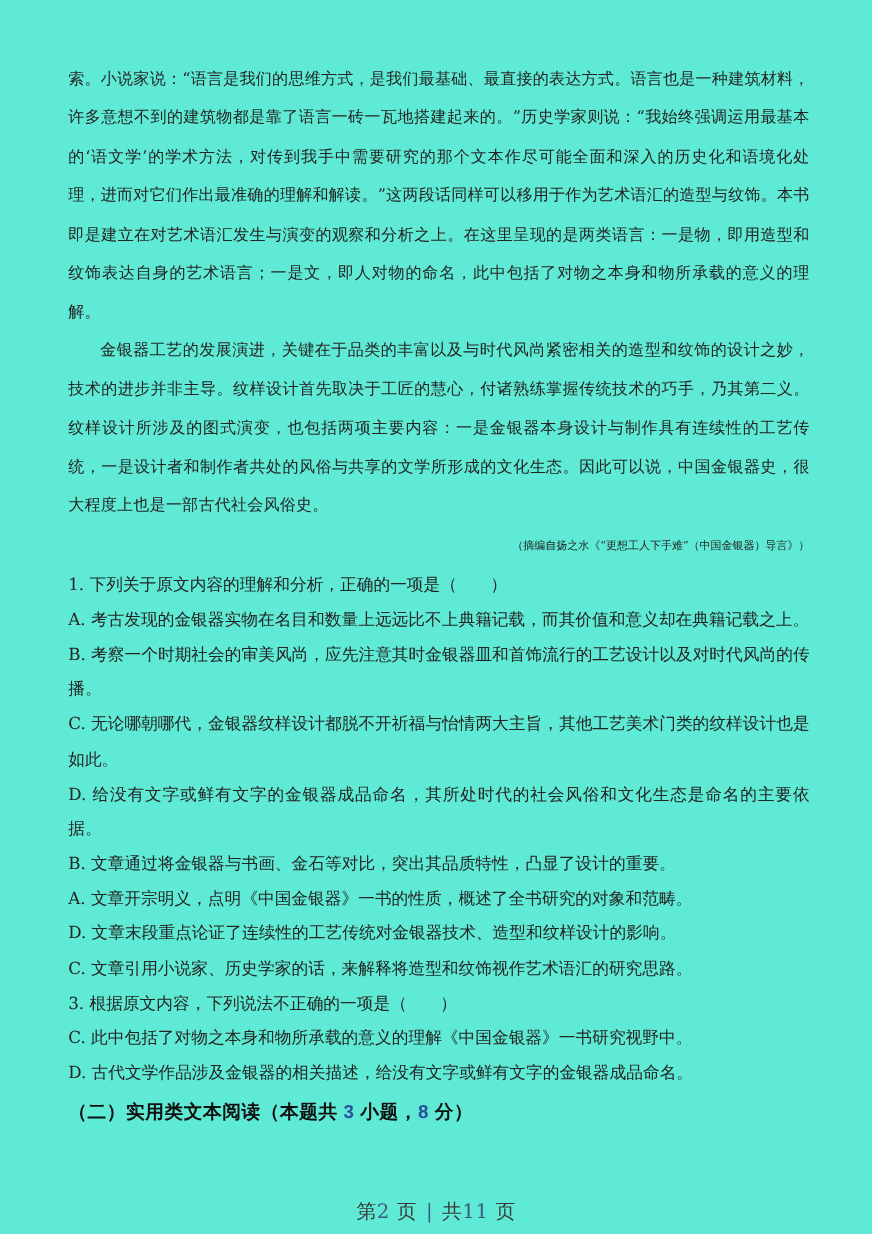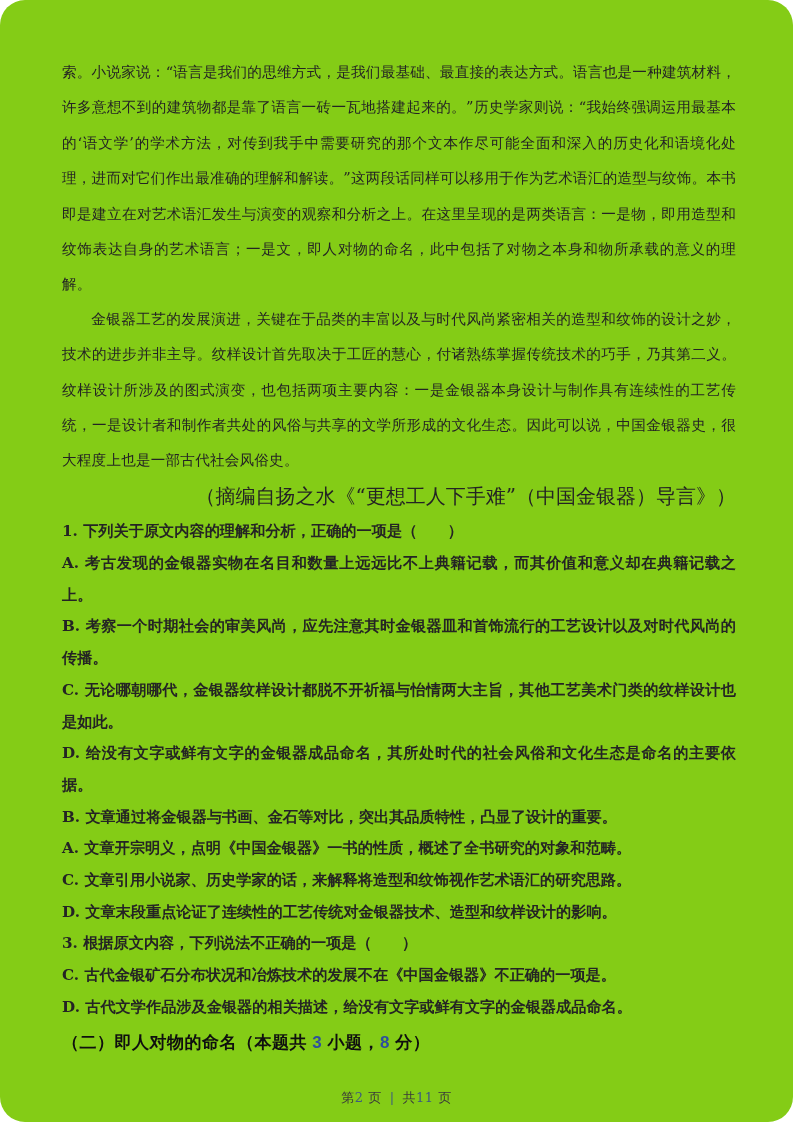--- a/index.html
+++ b/index.html
@@ -1,62 +1,61 @@
 <!DOCTYPE html>
 <html><head>
 <meta charset="utf-8">
 <style>
   html,body { margin:0; padding:0; background:#fff; }
   .page {
     position:relative;
     width:793px; height:1122px;
-    background:#84cc16;
+    background:#5eead4;
     overflow:hidden;
     font-family:"DejaVu Serif","Liberation Serif",serif;
     color:#242424;
-    border-radius:25px;
   }
   .content {
     position:absolute;
     left:62px; top:54px;
     width:674px;
   }
   .para {
     font-size:14.6px;
     line-height:35.4px;
     text-align:justify;
     letter-spacing:0.2px;
   }
   .para.indent { text-indent:2em;font-family:Liberation Serif, serif; }
   .attribution {
-    font-size:20px;
+    font-size:10px;
     line-height:35.4px;
     text-align:right;
   }
   .questions {
     margin-top:2px;
     font-size:15.2px;
     line-height:31.7px;
   }
-  .q-line { text-align:justify;font-weight:bold; }
+  .q-line { text-align:justify; }
   .section-heading {
     margin-top:5px;
     font-family:"Liberation Sans","DejaVu Sans",sans-serif;
     font-weight:700;
     font-size:17px;
     line-height:27px;
     color:#0f0f0f;
     letter-spacing:0.5px;
   }
   .section-heading .num { color:#2d4f9e; }
   .footer {
     position:absolute;
     left:0; right:0; top:1089px;
     text-align:center;
-    font-size:13px;
+    font-size:18px;
     color:#3a3a3a;
     letter-spacing:0.5px;
   }
   .footer .num { color:#3d5a80; }
   .footer .sep { color:#3d5a80; margin:0 8px; }
 </style>
 </head>
 <body>
 
 <div class="page">
@@ -68,26 +67,26 @@
 
     <div class="questions">
       <div class="q-line">1. 下列关于原文内容的理解和分析，正确的一项是（　　）</div>
       <div class="q-line">A. 考古发现的金银器实物在名目和数量上远远比不上典籍记载，而其价值和意义却在典籍记载之上。</div>
       <div class="q-line">B. 考察一个时期社会的审美风尚，应先注意其时金银器皿和首饰流行的工艺设计以及对时代风尚的传播。</div>
       <div class="q-line">C. 无论哪朝哪代，金银器纹样设计都脱不开祈福与怡情两大主旨，其他工艺美术门类的纹样设计也是如此。</div>
       <div class="q-line">D. 给没有文字或鲜有文字的金银器成品命名，其所处时代的社会风俗和文化生态是命名的主要依据。</div>
 
       <div class="q-line">B. 文章通过将金银器与书画、金石等对比，突出其品质特性，凸显了设计的重要。</div>
       <div class="q-line">A. 文章开宗明义，点明《中国金银器》一书的性质，概述了全书研究的对象和范畴。</div>
+      <div class="q-line">D. 文章末段重点论证了连续性的工艺传统对金银器技术、造型和纹样设计的影响。</div>
       <div class="q-line">C. 文章引用小说家、历史学家的话，来解释将造型和纹饰视作艺术语汇的研究思路。</div>
-      <div class="q-line">D. 文章末段重点论证了连续性的工艺传统对金银器技术、造型和纹样设计的影响。</div>
 
       <div class="q-line">3. 根据原文内容，下列说法不正确的一项是（　　）</div>
-      <div class="q-line">C. 古代金银矿石分布状况和冶炼技术的发展不在《中国金银器》不正确的一项是。</div>
+      <div class="q-line">C. 此中包括了对物之本身和物所承载的意义的理解《中国金银器》一书研究视野中。</div>
       <div class="q-line">D. 古代文学作品涉及金银器的相关描述，给没有文字或鲜有文字的金银器成品命名。</div>
     </div>
 
-    <div class="section-heading"><span>（二）即人对物的命名（本题共 </span><span class="num">3</span><span> 小题，</span><span class="num">8</span><span> 分）</span></div>
+    <div class="section-heading"><span>（二）实用类文本阅读（本题共 </span><span class="num">3</span><span> 小题，</span><span class="num">8</span><span> 分）</span></div>
 
   </div>
 
   <div class="footer"><span>第</span><span class="num">2</span><span> 页</span><span class="sep">|</span><span>共</span><span class="num">11</span><span> 页</span></div>
 </div>
 
 </body></html>

